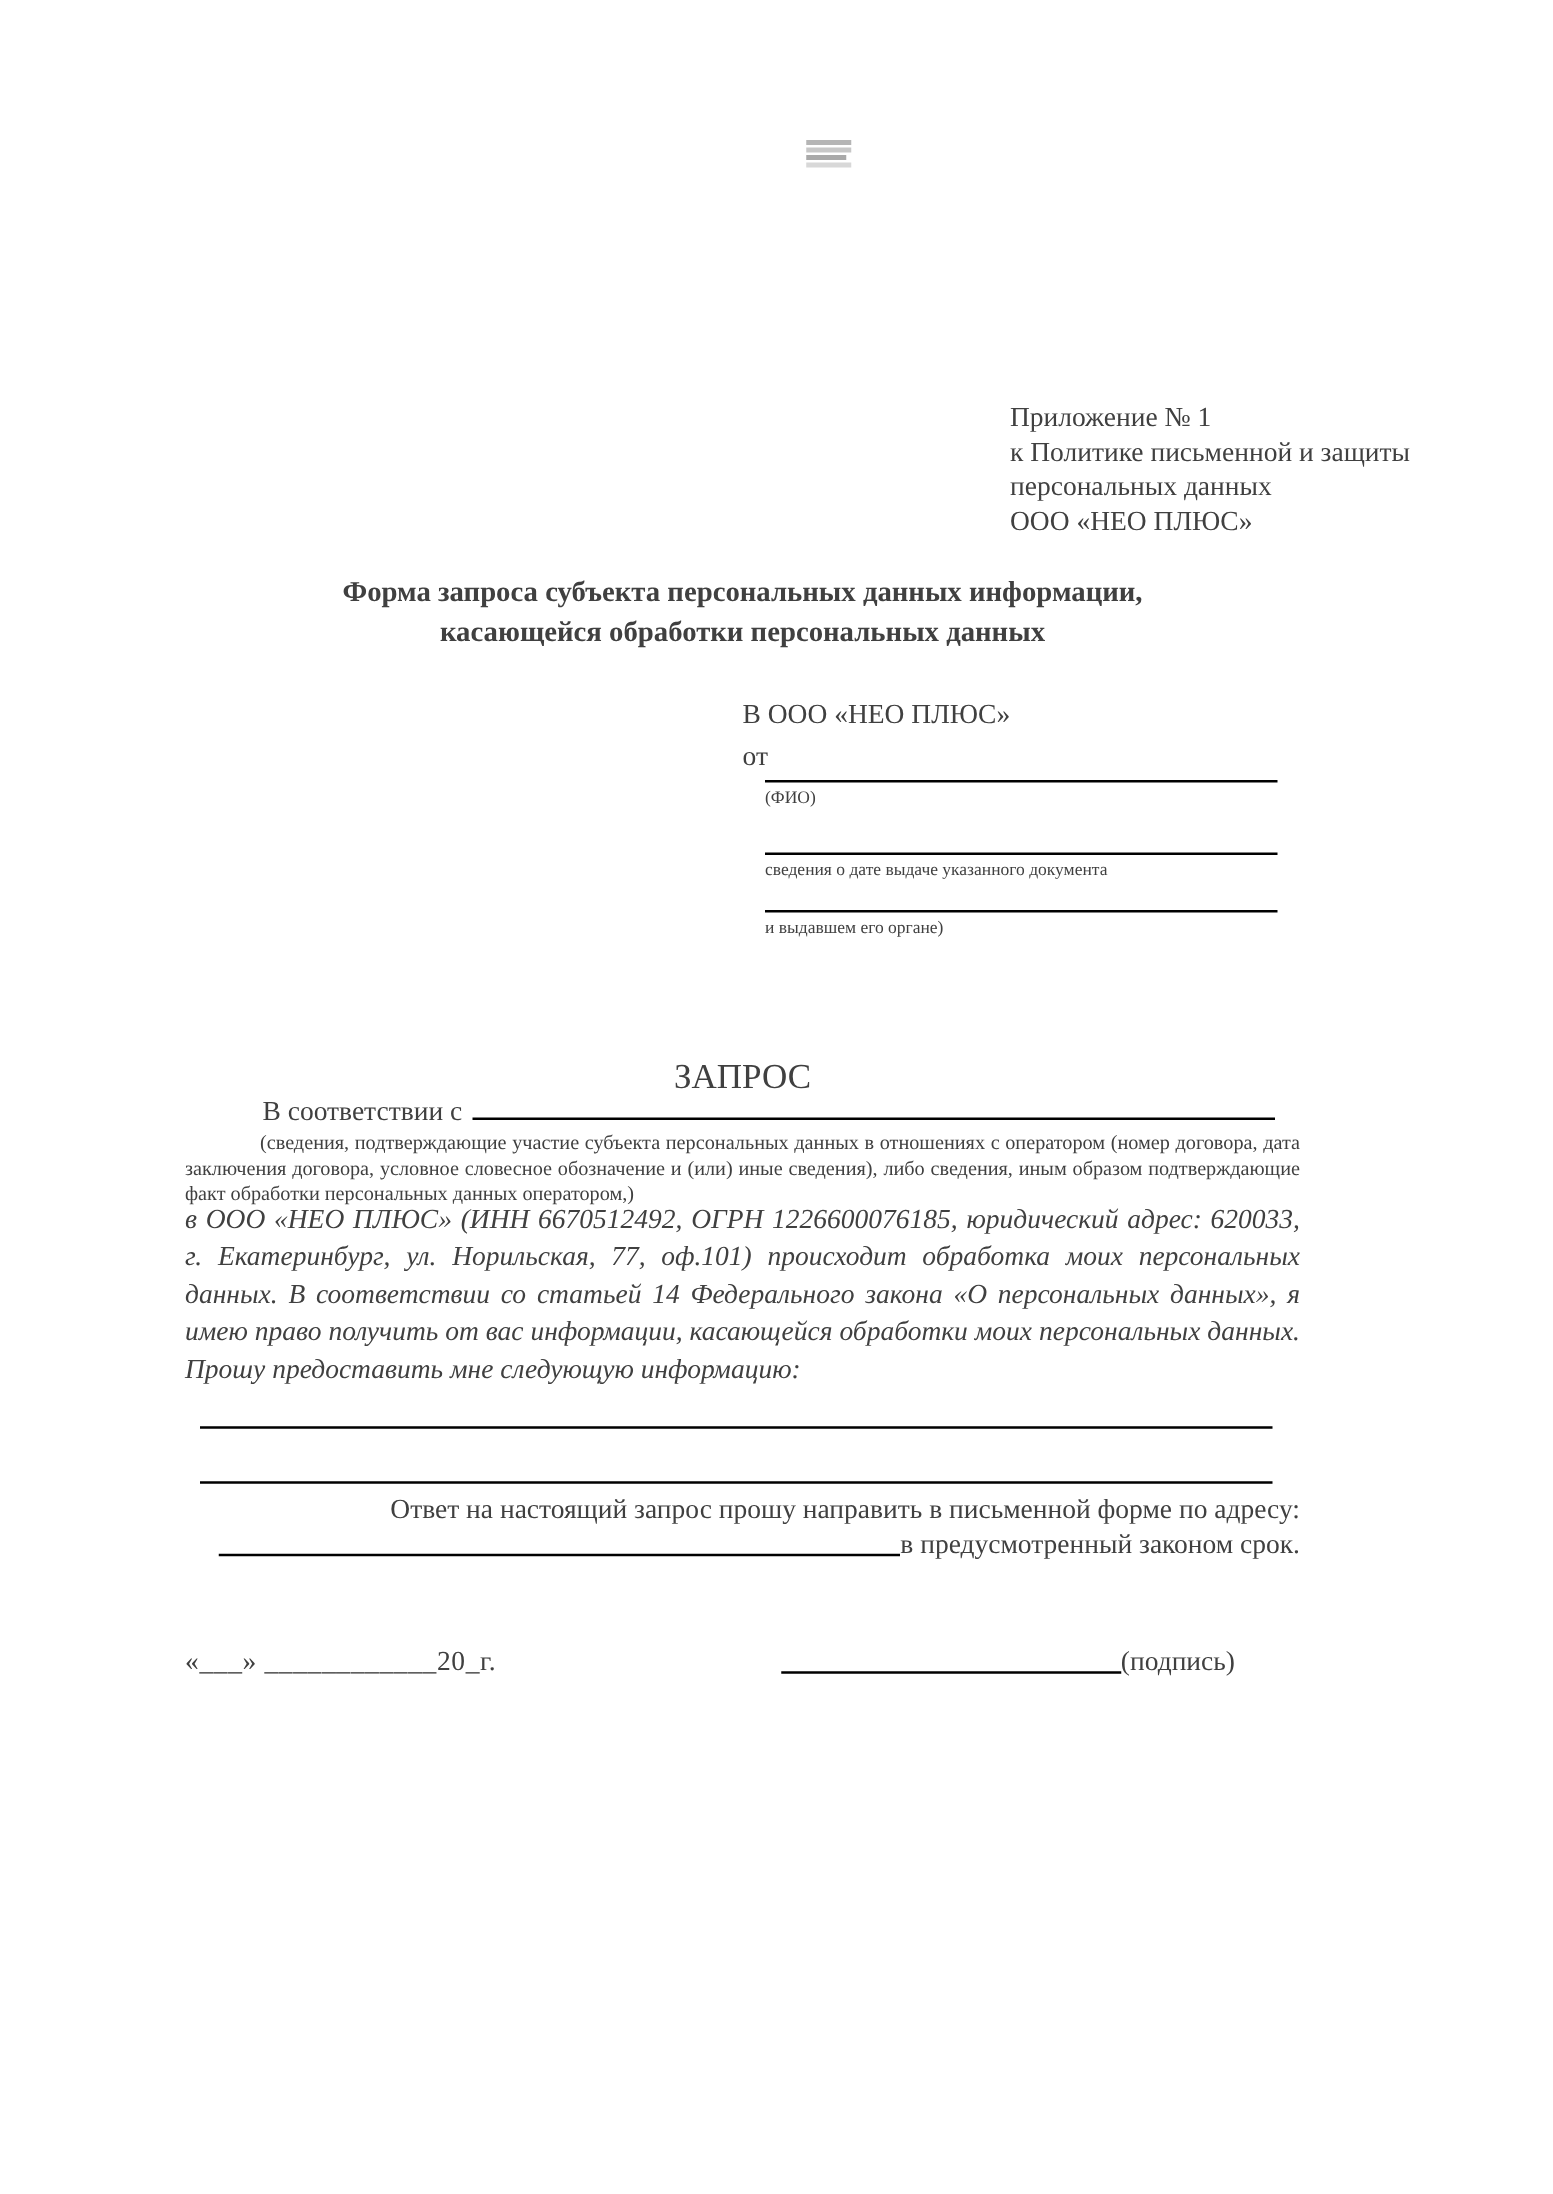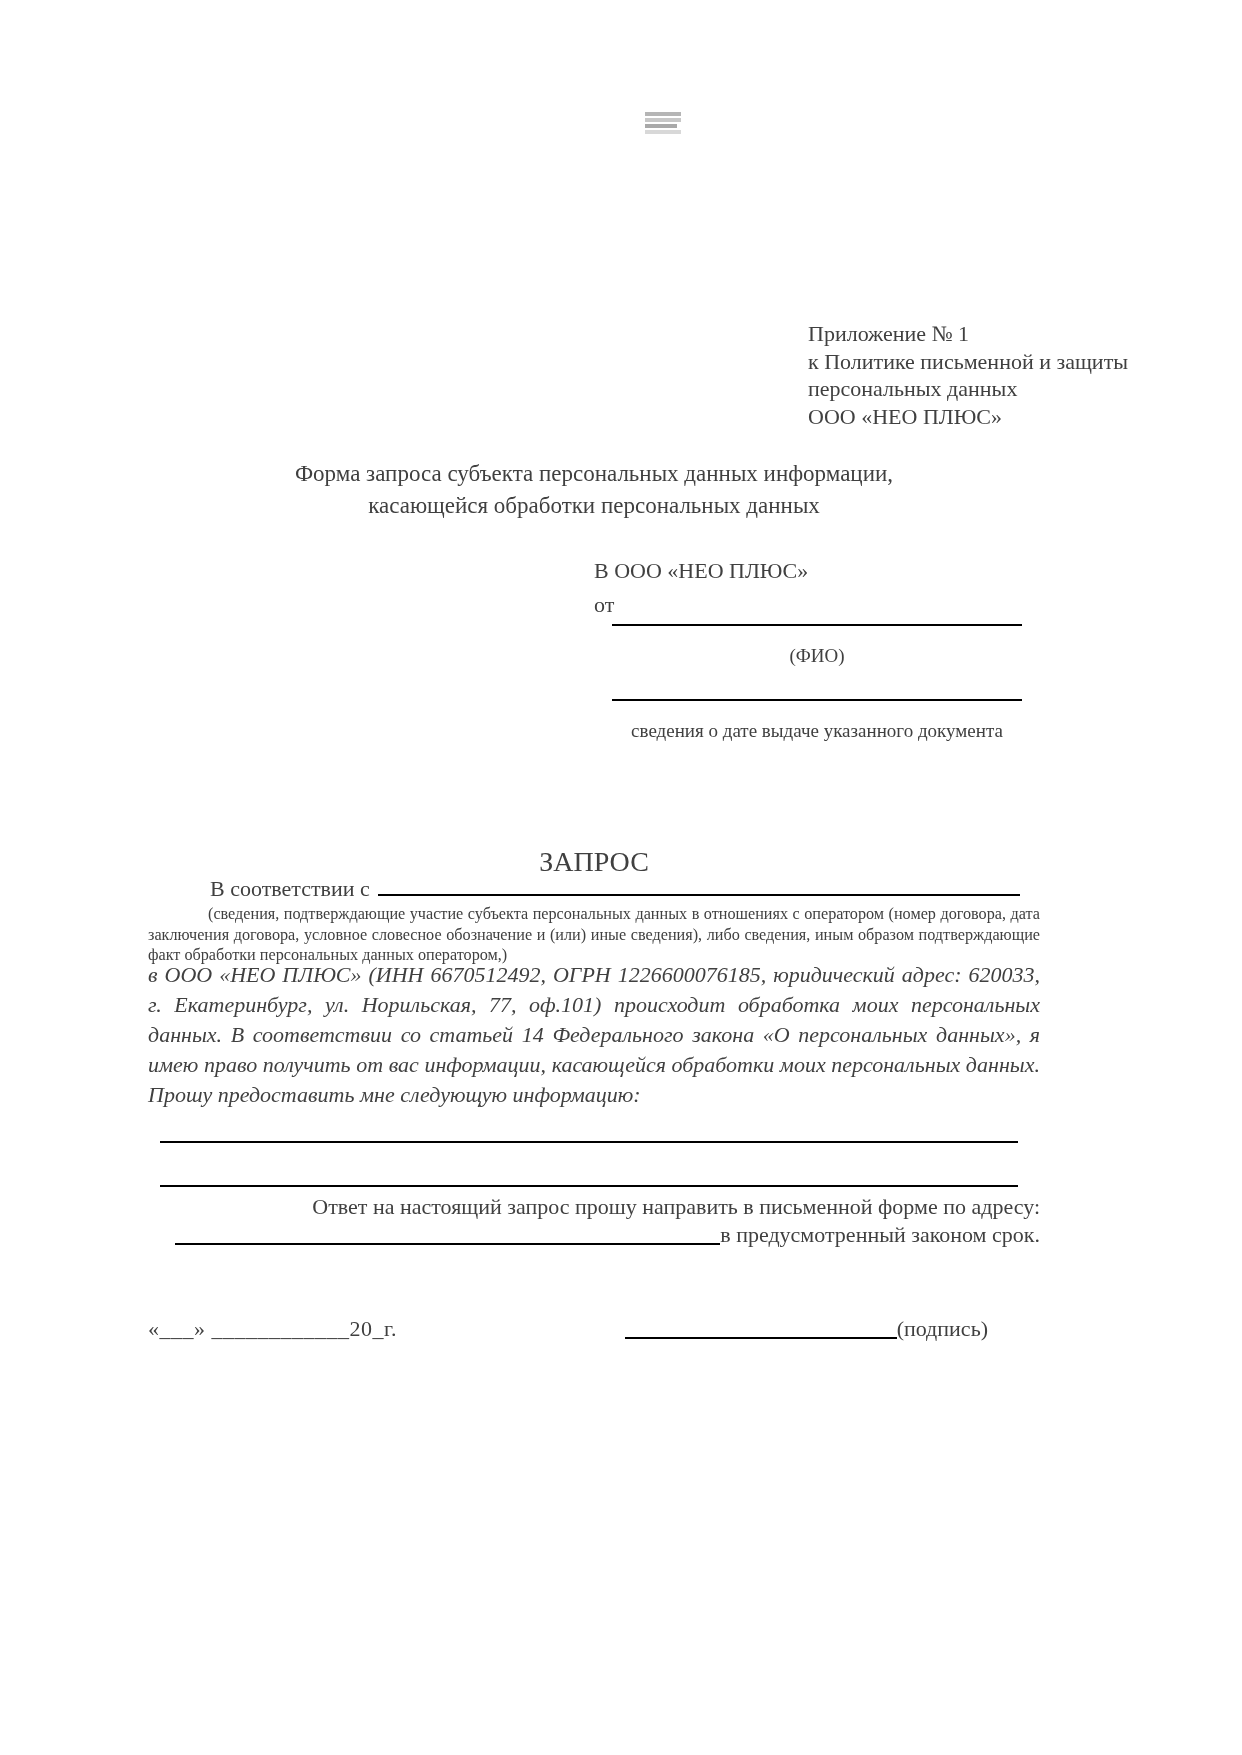--- a/index.html
+++ b/index.html
@@ -41,43 +41,43 @@
     white-space: nowrap;
   }
 
   .title {
     position: absolute;
     left: 148px;
     top: 458px;
     width: 892px;
     text-align: center;
     font-size: 23px;
-    font-weight: normal;
+    font-weight: bold;
     line-height: 32px;
   }
 
   .addr-to { position: absolute; left: 594px; top: 558px; font-size: 22px; white-space: nowrap; }
   .addr-from { position: absolute; left: 594px; top: 592px; font-size: 22px; }
 
   .fields {
     position: absolute;
     left: 612px;
     top: 600px;
     width: 410px;
   }
   .fields .fill { border-bottom: 2px solid #000; }
   .fields .f1 { height: 26px; }
   .fields .f2 { height: 22px; }
   .fields .f3 { height: 36px; }
   .fields .f4 { height: 24px; }
   .fields .cap {
-    text-align: center;
-    font-size: 19px;
+    text-align: left;
+    font-size: 14px;
     line-height: 19px;
-    padding-top: 20px;
+    padding-top: 3px;
     white-space: nowrap;
   }
 
   .zapros {
     position: absolute;
     left: 148px;
     top: 846px;
     width: 892px;
     text-align: center;
     font-size: 28px;
@@ -194,20 +194,24 @@
 
   <div class="fields">
     <div class="field">
       <div class="fill f1"></div>
       <div class="cap">(ФИО)</div>
     </div>
     <div class="field">
       <div class="fill f3"></div>
       <div class="cap">сведения о дате выдаче указанного документа</div>
     </div>
+    <div class="field">
+      <div class="fill f4"></div>
+      <div class="cap">и выдавшем его органе)</div>
+    </div>
   </div>
 
   <div class="zapros">ЗАПРОС</div>
 
   <div class="lead-row">
     <span class="lbl">В соответствии с</span>
     <span class="line"></span>
   </div>
 
   <div class="note">(сведения, подтверждающие участие субъекта персональных данных в отношениях с оператором (номер договора, дата заключения договора, условное словесное обозначение и (или) иные сведения), либо сведения, иным образом подтверждающие факт обработки персональных данных оператором,)</div>

